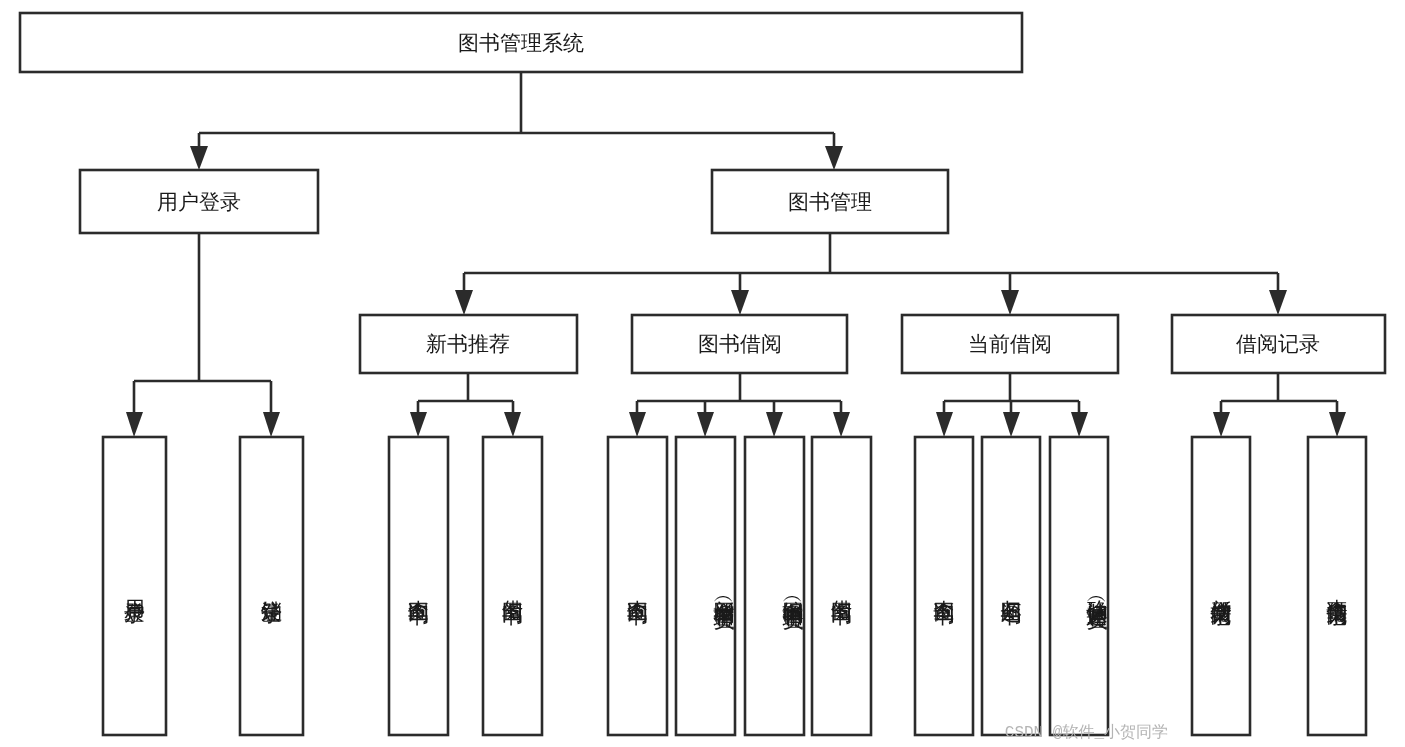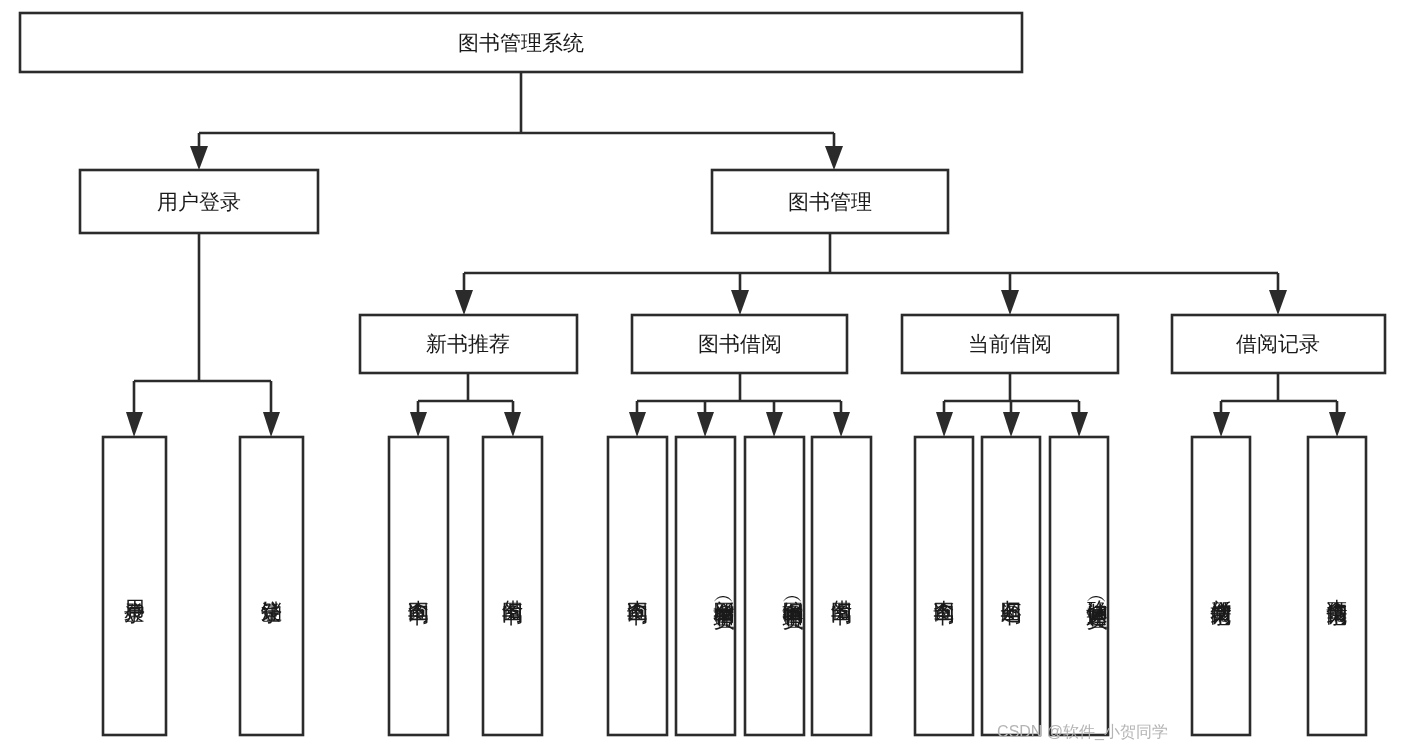--- a/index.html
+++ b/index.html
@@ -64,21 +64,21 @@
     display: flex;
     align-items: center;
     justify-content: center;
     white-space: nowrap;
     pointer-events: none;
   }
   .watermark {
     position: absolute;
     right: 12px;
     bottom: 4px;
-    font-family: Liberation Sans, sans-serif;
+    font-family: Liberation Mono, monospace;
     font-size: 16px;
     color: #b4b4b4;
     white-space: nowrap;
     user-select: none;
   }
 </style>
 </head>
 <body>
 
 <div id="diagram-root">

